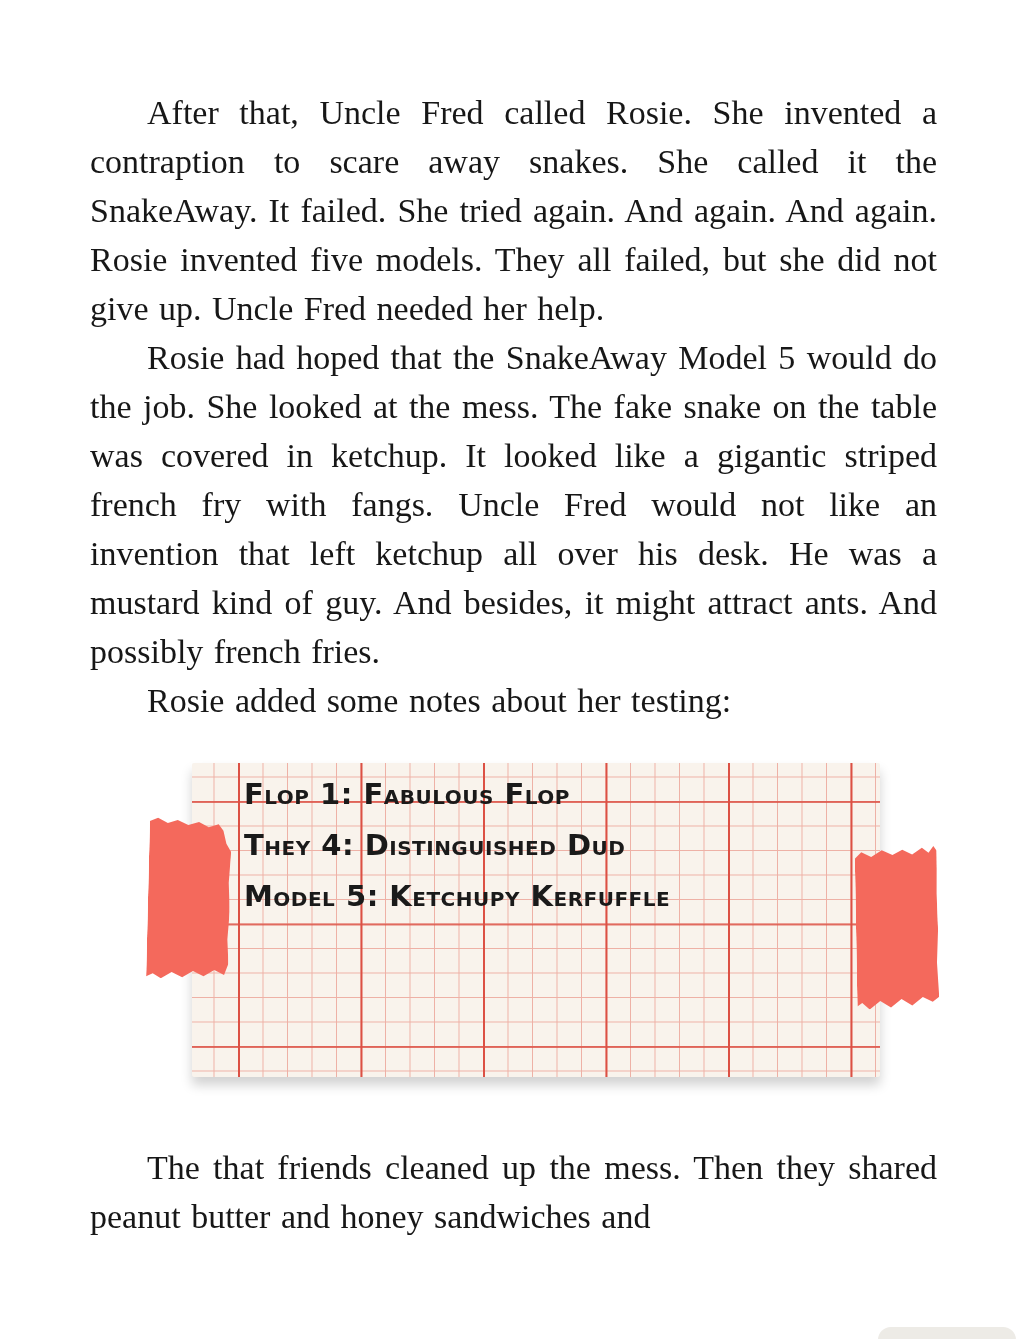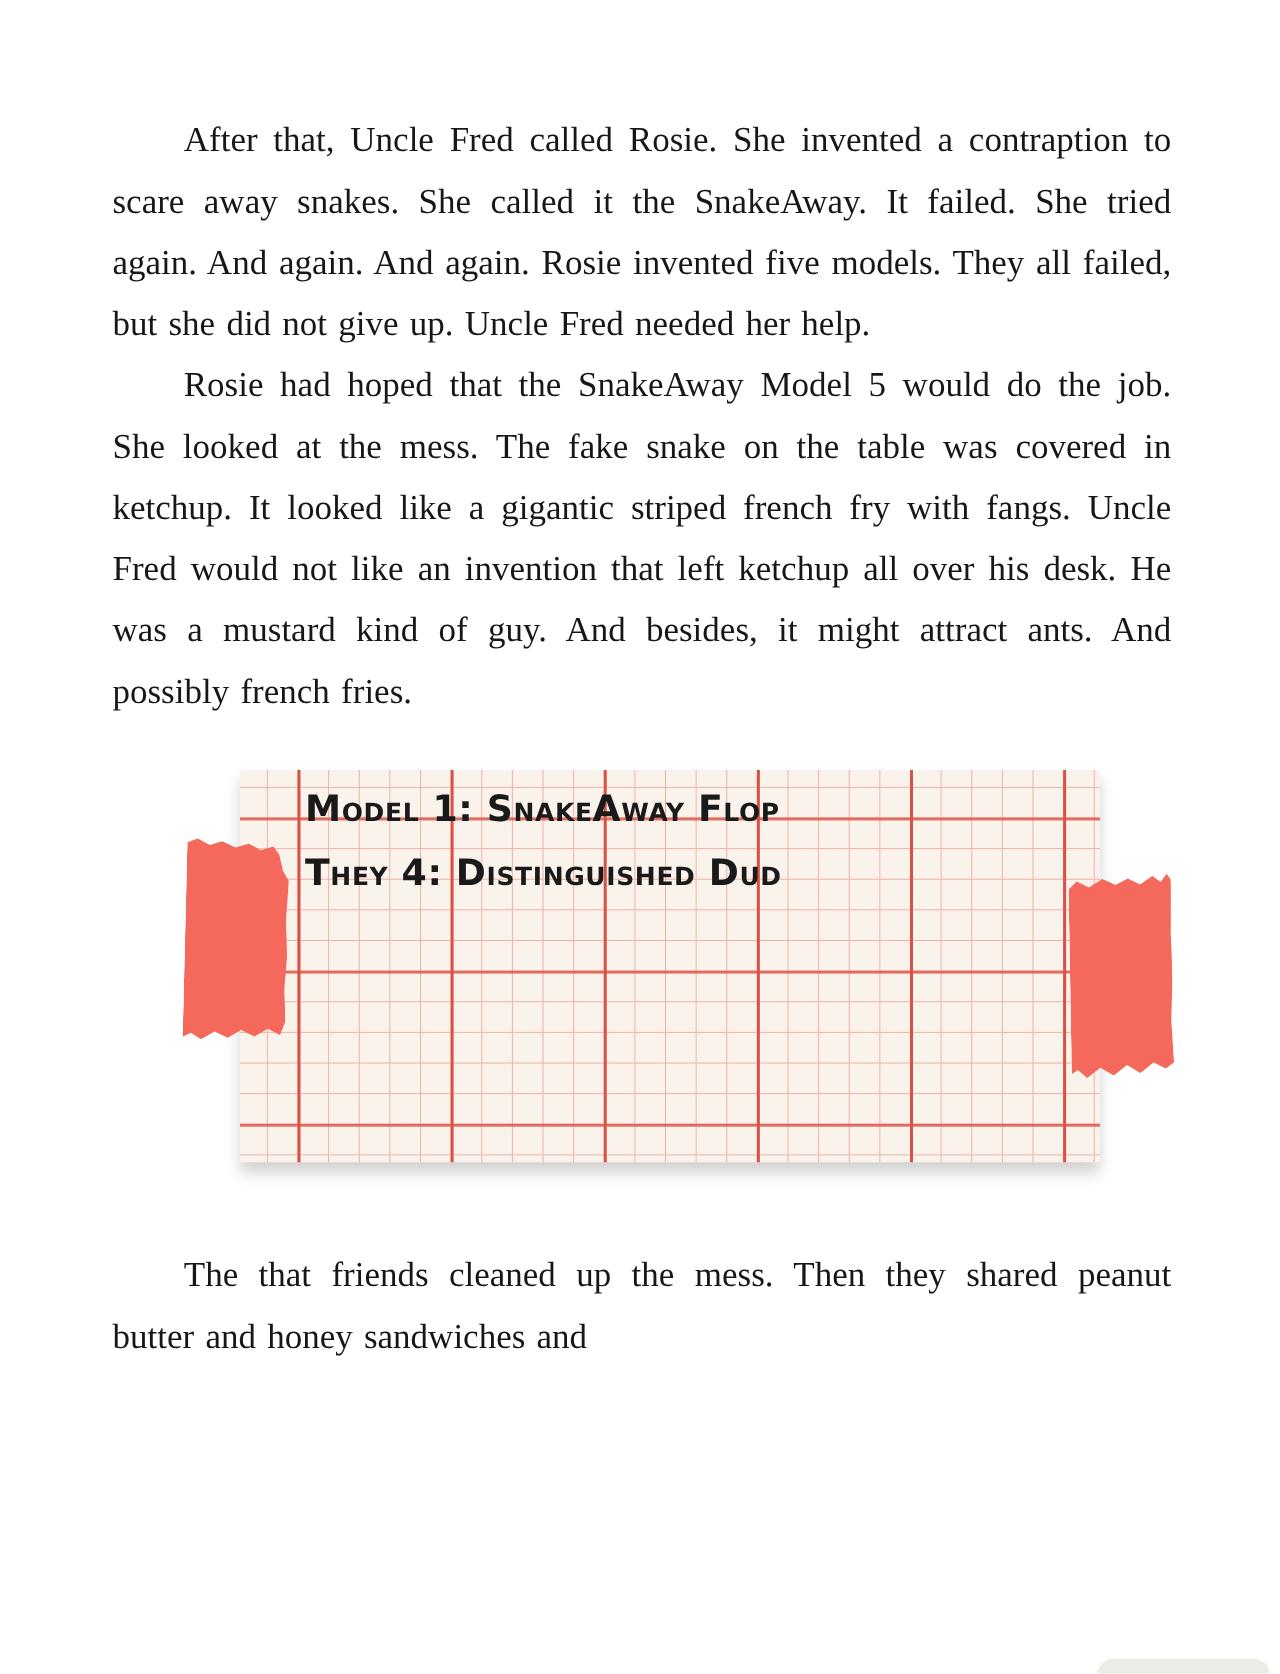--- a/index.html
+++ b/index.html
@@ -10,21 +10,21 @@
   *{box-sizing:border-box;}
   html,body{margin:0;padding:0;background:#fff;}
   .page{
     position:relative; width:1024px; height:1339px; margin:0 auto;
     background:var(--page-bg); overflow:hidden;
     font-family:"Liberation Serif","DejaVu Serif",serif;
     color:var(--text);
   }
   .text-block{ padding:88px 87px 0 90px; }
   .par{
-    margin:0; font-size:28px; line-height:49px;
+    margin:0; font-size:34px; line-height:49px;
     text-align:justify; text-indent:57px; word-spacing:2px;
   }
   
   .note-wrap{
     position:relative; margin:38px 0 0 102px;
     width:688px; height:314px;
   }
   .note-paper{
     position:absolute; inset:0; z-index:1;
     background-color:var(--paper);
@@ -64,27 +64,29 @@
     background:var(--artifact); border-radius:13px;
   }
 </style>
 </head>
 <body>
 
 <div class="page">
   <div class="text-block">
     <p class="par">After that, Uncle Fred called Rosie. She invented a contraption to scare away snakes. She called it the SnakeAway. It failed. She tried again. And again. And again. Rosie invented five models. They all failed, but she did not give up. Uncle Fred needed her help.</p>
     <p class="par">Rosie had hoped that the SnakeAway Model 5 would do the job. She looked at the mess. The fake snake on the table was covered in ketchup. It looked like a gigantic striped french fry with fangs. Uncle Fred would not like an invention that left ketchup all over his desk. He was a mustard kind of guy. And besides, it might attract ants. And possibly french fries.</p>
+    <p class="par">Rosie added some notes about her testing:</p>
 
     <div class="note-wrap">
       <div class="tape tape-left"></div>
       <div class="tape tape-right"></div>
       <div class="note-paper">
-        <div class="note-line">Model 1: SnakeAway Flop</div>
+        <div class="note-line">Flop 1: Fabulous Flop</div>
         <div class="note-line">They 4: Distinguished Dud</div>
+        <div class="note-line">Model 5: Ketchupy Kerfuffle</div>
       </div>
     </div>
 
     <p class="par last-par">The that friends cleaned up the mess. Then they shared peanut butter and honey sandwiches and</p>
   </div>
 
   <div class="corner-artifact"></div>
 </div>
 
 </body></html>

